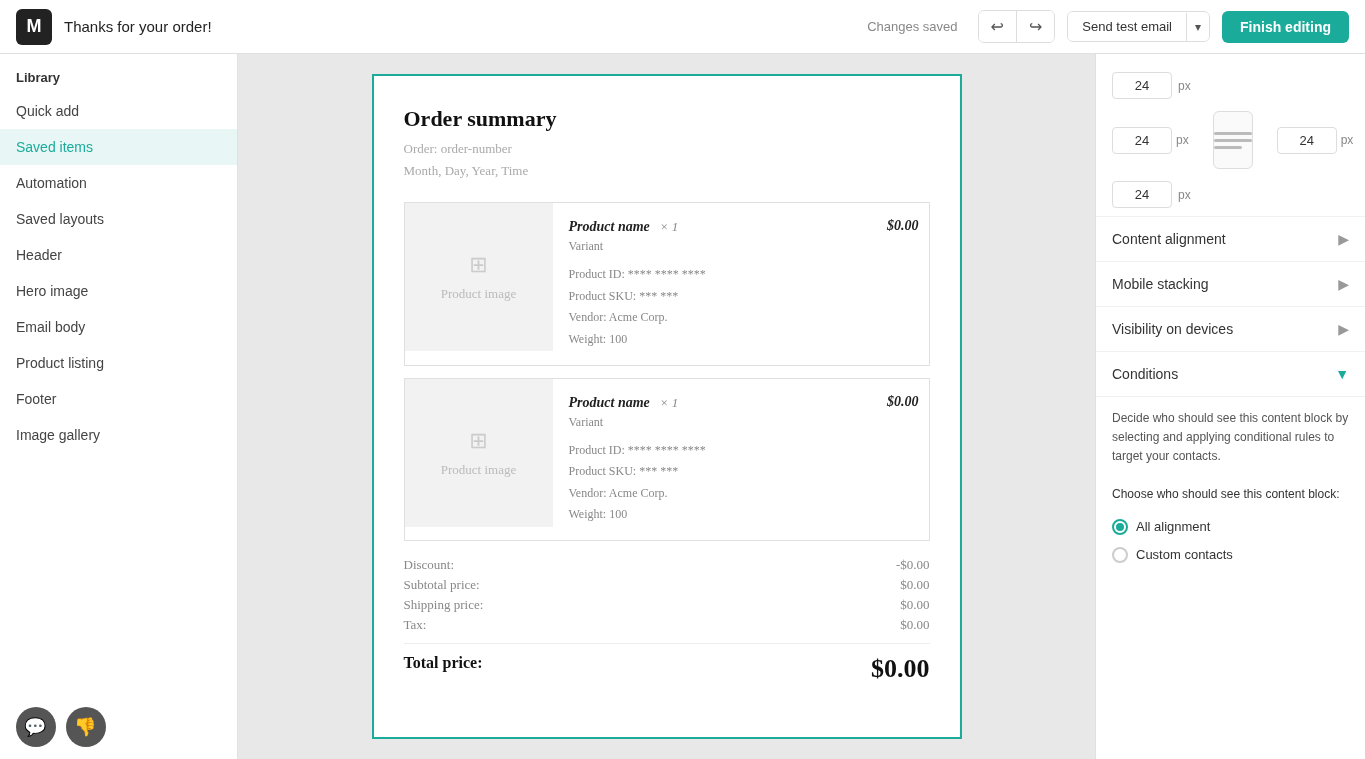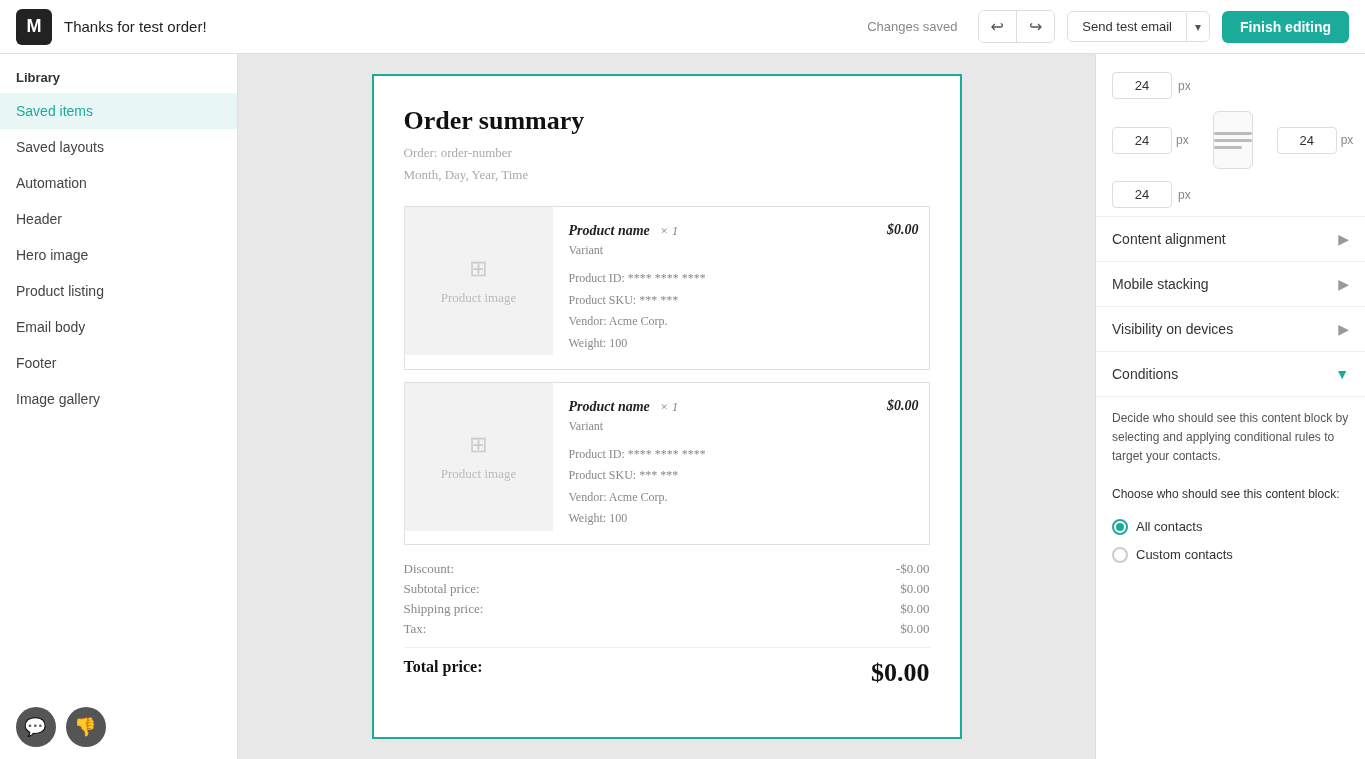--- a/index.html
+++ b/index.html
@@ -67,21 +67,21 @@
     .canvas-area {
       flex: 1; background: #e8e8e8; overflow: auto; display: flex;
       justify-content: center; padding: 20px 40px;
       position: relative;
     }
     .email-wrapper {
       background: #fff; width: 590px; min-width: 590px; border: 2px solid #1aab9b;
       font-family: Georgia, serif;
     }
     .email-content { padding: 30px 30px 30px; }
-    .order-title { font-size: 26px; font-weight: 700; color: #111; margin-bottom: 6px; }
+    .order-title { font-size: 22px; font-weight: 700; color: #111; margin-bottom: 6px; }
     .order-meta { font-size: 13px; color: #aaa; margin-bottom: 20px; line-height: 1.7; }
 
     .product-row {
       display: flex; align-items: flex-start; gap: 16px;
       border: 1px solid #e0e0e0; padding: 0; margin-bottom: 12px;
     }
     .product-image-box {
       width: 148px; min-width: 148px; height: 148px; background: #f2f2f2;
       display: flex; flex-direction: column; align-items: center; justify-content: center;
       color: #bbb; font-size: 13px; gap: 8px; flex-shrink: 0;
@@ -151,44 +151,45 @@
     .radio-dot { width: 8px; height: 8px; border-radius: 50%; background: #1aab9b; }
     .radio-label { font-size: 13px; color: #333; }
   </style>
 </head>
 <body>
 
 <div class="topbar">
   <div class="topbar-logo">
     <span>M</span>
   </div>
-  <span class="topbar-title">Thanks for test order!</span>
+  <span class="topbar-title">Thanks for your order!</span>
   <span class="topbar-status">Changes saved</span>
   <div class="topbar-undo-redo">
     <button>↩</button>
     <button>↪</button>
   </div>
   <div class="topbar-send">
     <button class="topbar-send-main">Send test email</button>
     <button class="topbar-send-arrow">▾</button>
   </div>
   <button class="topbar-finish">Finish editing</button>
 </div>
 
 <div class="main-area">
 
   <div class="sidebar">
     <div class="sidebar-section-title">Library</div>
+    <div class="sidebar-item">Quick add</div>
     <div class="sidebar-item active">Saved items</div>
+    <div class="sidebar-item">Automation</div>
     <div class="sidebar-item">Saved layouts</div>
-    <div class="sidebar-item">Automation</div>
     <div class="sidebar-item">Header</div>
     <div class="sidebar-item">Hero image</div>
+    <div class="sidebar-item">Email body</div>
     <div class="sidebar-item">Product listing</div>
-    <div class="sidebar-item">Email body</div>
     <div class="sidebar-item">Footer</div>
     <div class="sidebar-item">Image gallery</div>
     <div class="sidebar-bottom">
       <button class="chat-btn">💬</button>
       <button class="chat-btn">👎</button>
     </div>
   </div>
 
   <div class="canvas-area">
     <div class="email-wrapper">
@@ -323,21 +324,21 @@
       </div>
       <div class="conditions-body">
         <span>Decide who should see this content block by selecting and applying conditional rules to target your contacts.</span>
       </div>
       <div class="conditions-choose">Choose who should see this content block:</div>
 
       <div class="radio-row">
         <div class="radio-circle selected">
           <div class="radio-dot"></div>
         </div>
-        <span class="radio-label">All contacts</span>
+        <span class="radio-label">All alignment</span>
       </div>
 
       <div class="radio-row">
         <div class="radio-circle"></div>
         <span class="radio-label">Custom contacts</span>
       </div>
 
     </div>
   </div>
 

